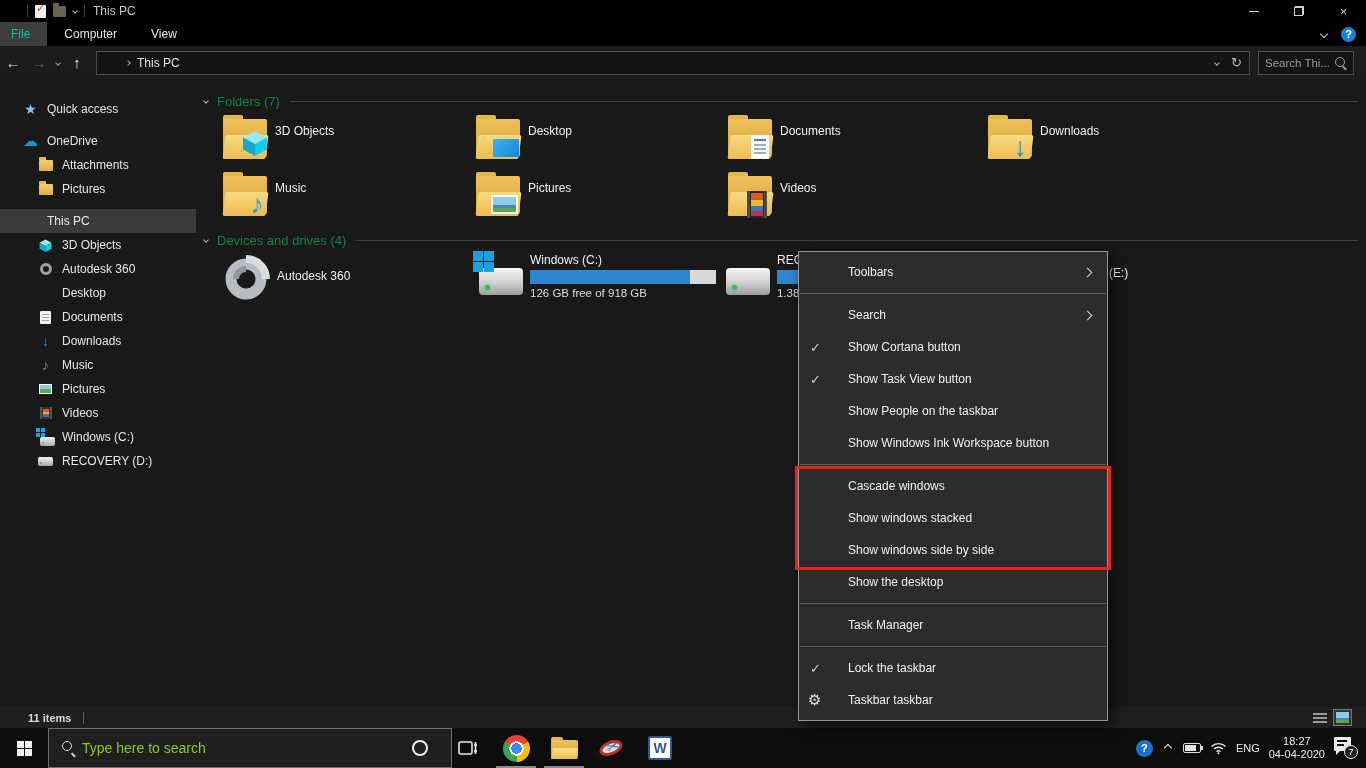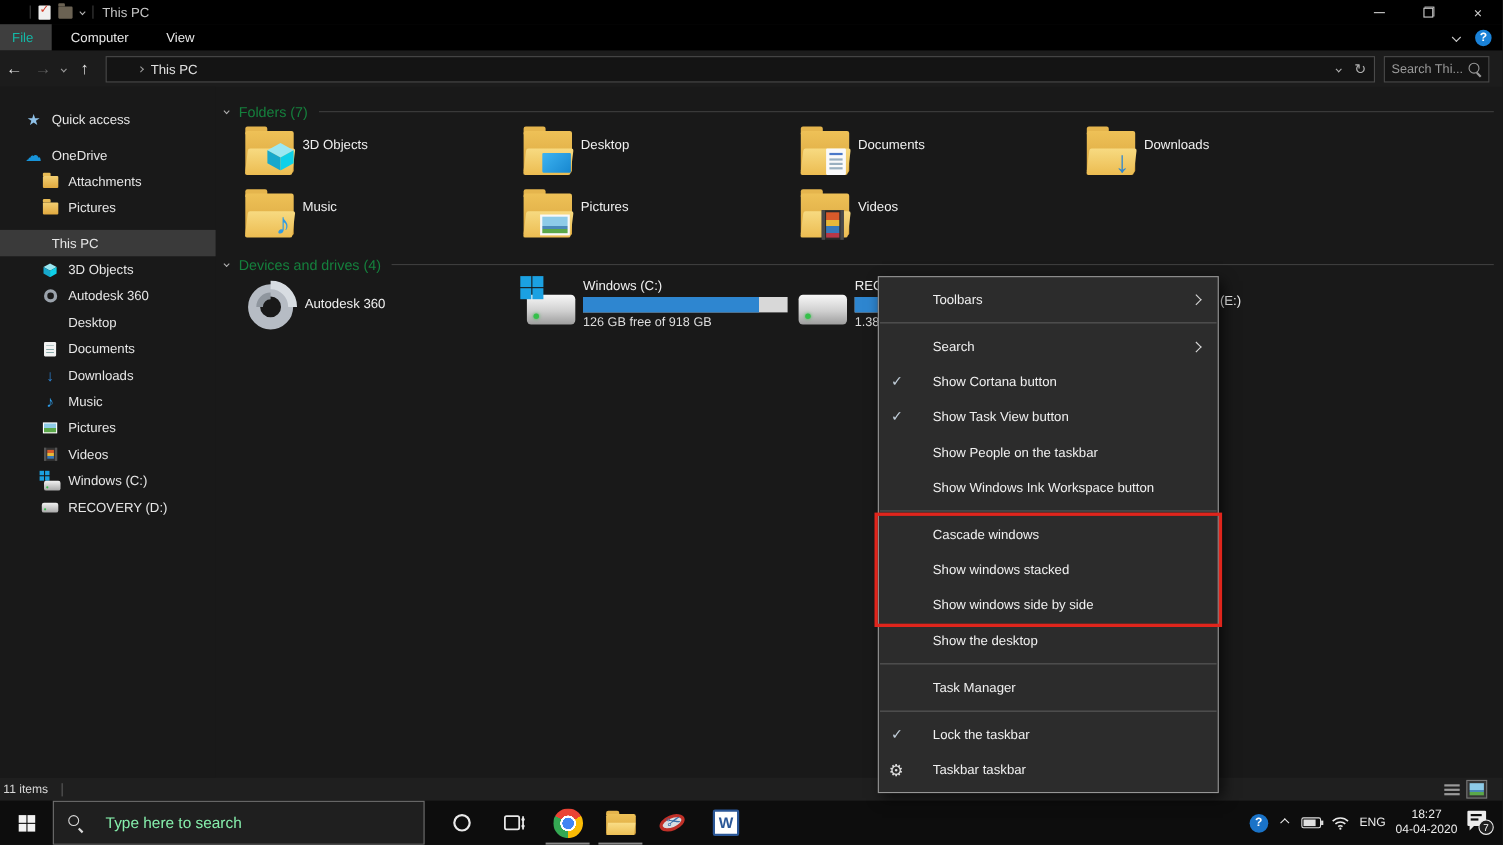--- a/index.html
+++ b/index.html
@@ -144,36 +144,36 @@
   .mrow { position:relative; height:32px; display:flex; align-items:center; padding-left:49px; }
   .mrow .mcheck { position:absolute; left:11px; color:#c0cdd8; font-size:13px; }
   .mrow .mgear { position:absolute; left:9px; color:#e0e0e0; font-size:15px; }
   .mrow .subarrow { position:absolute; right:16px; color:#d8d8d8; width:7px; height:7px; }
   .msep { height:1px; background:#5a5a5a; margin:5px 1px; }
   .red-group { outline:3px solid #e0251c; outline-offset:1px; }
 
   
   .statusbar { position:absolute; top:707px; left:0; width:1366px; height:21px; background:#1f1f1f;
                display:flex; align-items:center; font-size:11px; color:#d8d8d8; }
-  .statusbar .count { margin-left:3px; }
+  .statusbar .count { margin-left:28px;font-weight:bold; }
   .statusbar .sdiv { width:1px; height:12px; background:#5a5a5a; margin-left:12px; }
   .view-toggles { margin-left:auto; display:flex; align-items:center; gap:5px; padding-right:14px; }
   .vt-details { width:16px; height:14px; display:flex; flex-direction:column; justify-content:space-between; padding:2px 1px; }
   .vt-details i { display:block; height:2px; background:#9a9a9a; }
   .vt-thumb { width:19px; height:17px; border:1px solid #787878; background:#343434; padding:2px; }
   .vt-thumb span { display:block; width:100%; height:100%; background:linear-gradient(180deg,#8ecbe8 0 55%,#4a88b8 55% 75%,#5ba84a 75%); }
 
   
   .taskbar { position:absolute; top:728px; left:0; width:1366px; height:40px; background:#0d0d0d; }
   .tb-abs { position:absolute; top:0; height:40px; display:flex; align-items:center; justify-content:center; }
   .start { left:0; width:48px; }
   .winlogo { display:grid; grid-template-columns:7px 7px; grid-template-rows:7px 7px; gap:1px; }
   .winlogo i { background:#f2f2f2; }
-  .tb-search { left:48px; width:338px; background:#1f1f1f; border:1px solid #6e6e6e;
-               justify-content:flex-start; padding-left:13px; gap:20px; color:#86efac; font-size:14px; }
+  .tb-search { left:48px; width:404px; background:#1f1f1f; border:1px solid #6e6e6e;
+               justify-content:flex-start; padding-left:13px; gap:6px; color:#84cc16; font-size:14px; }
   .tb-search .mag { width:14px; height:14px; color:#d8d8d8; }
   .cortana-ring { width:16px; height:16px; border:2px solid #e8e8e8; border-radius:50%; }
   .chrome-ico { width:27px; height:27px; border-radius:50%;
     background:
       radial-gradient(circle at 50% 50%, #4285f4 0 27%, #fff 28% 37%, rgba(0,0,0,0) 38%),
       conic-gradient(from -60deg, #ea4335 0 120deg, #fbbc05 0 240deg, #34a853 0 360deg); }
   .explorer-ico { position:relative; width:27px; height:21px; }
   .explorer-ico .eb { position:absolute; top:2px; left:0; width:27px; height:19px; background:linear-gradient(180deg,#eec157,#d9a53e); border-radius:2px; }
   .explorer-ico .et { position:absolute; top:-1px; left:0; width:12px; height:4px; background:#e5b54d; border-radius:2px 2px 0 0; }
   .explorer-ico .ef { position:absolute; bottom:0; left:1px; width:25px; height:11px; background:linear-gradient(180deg,#f9dd86,#edbf55); transform:skewX(-7deg); }

